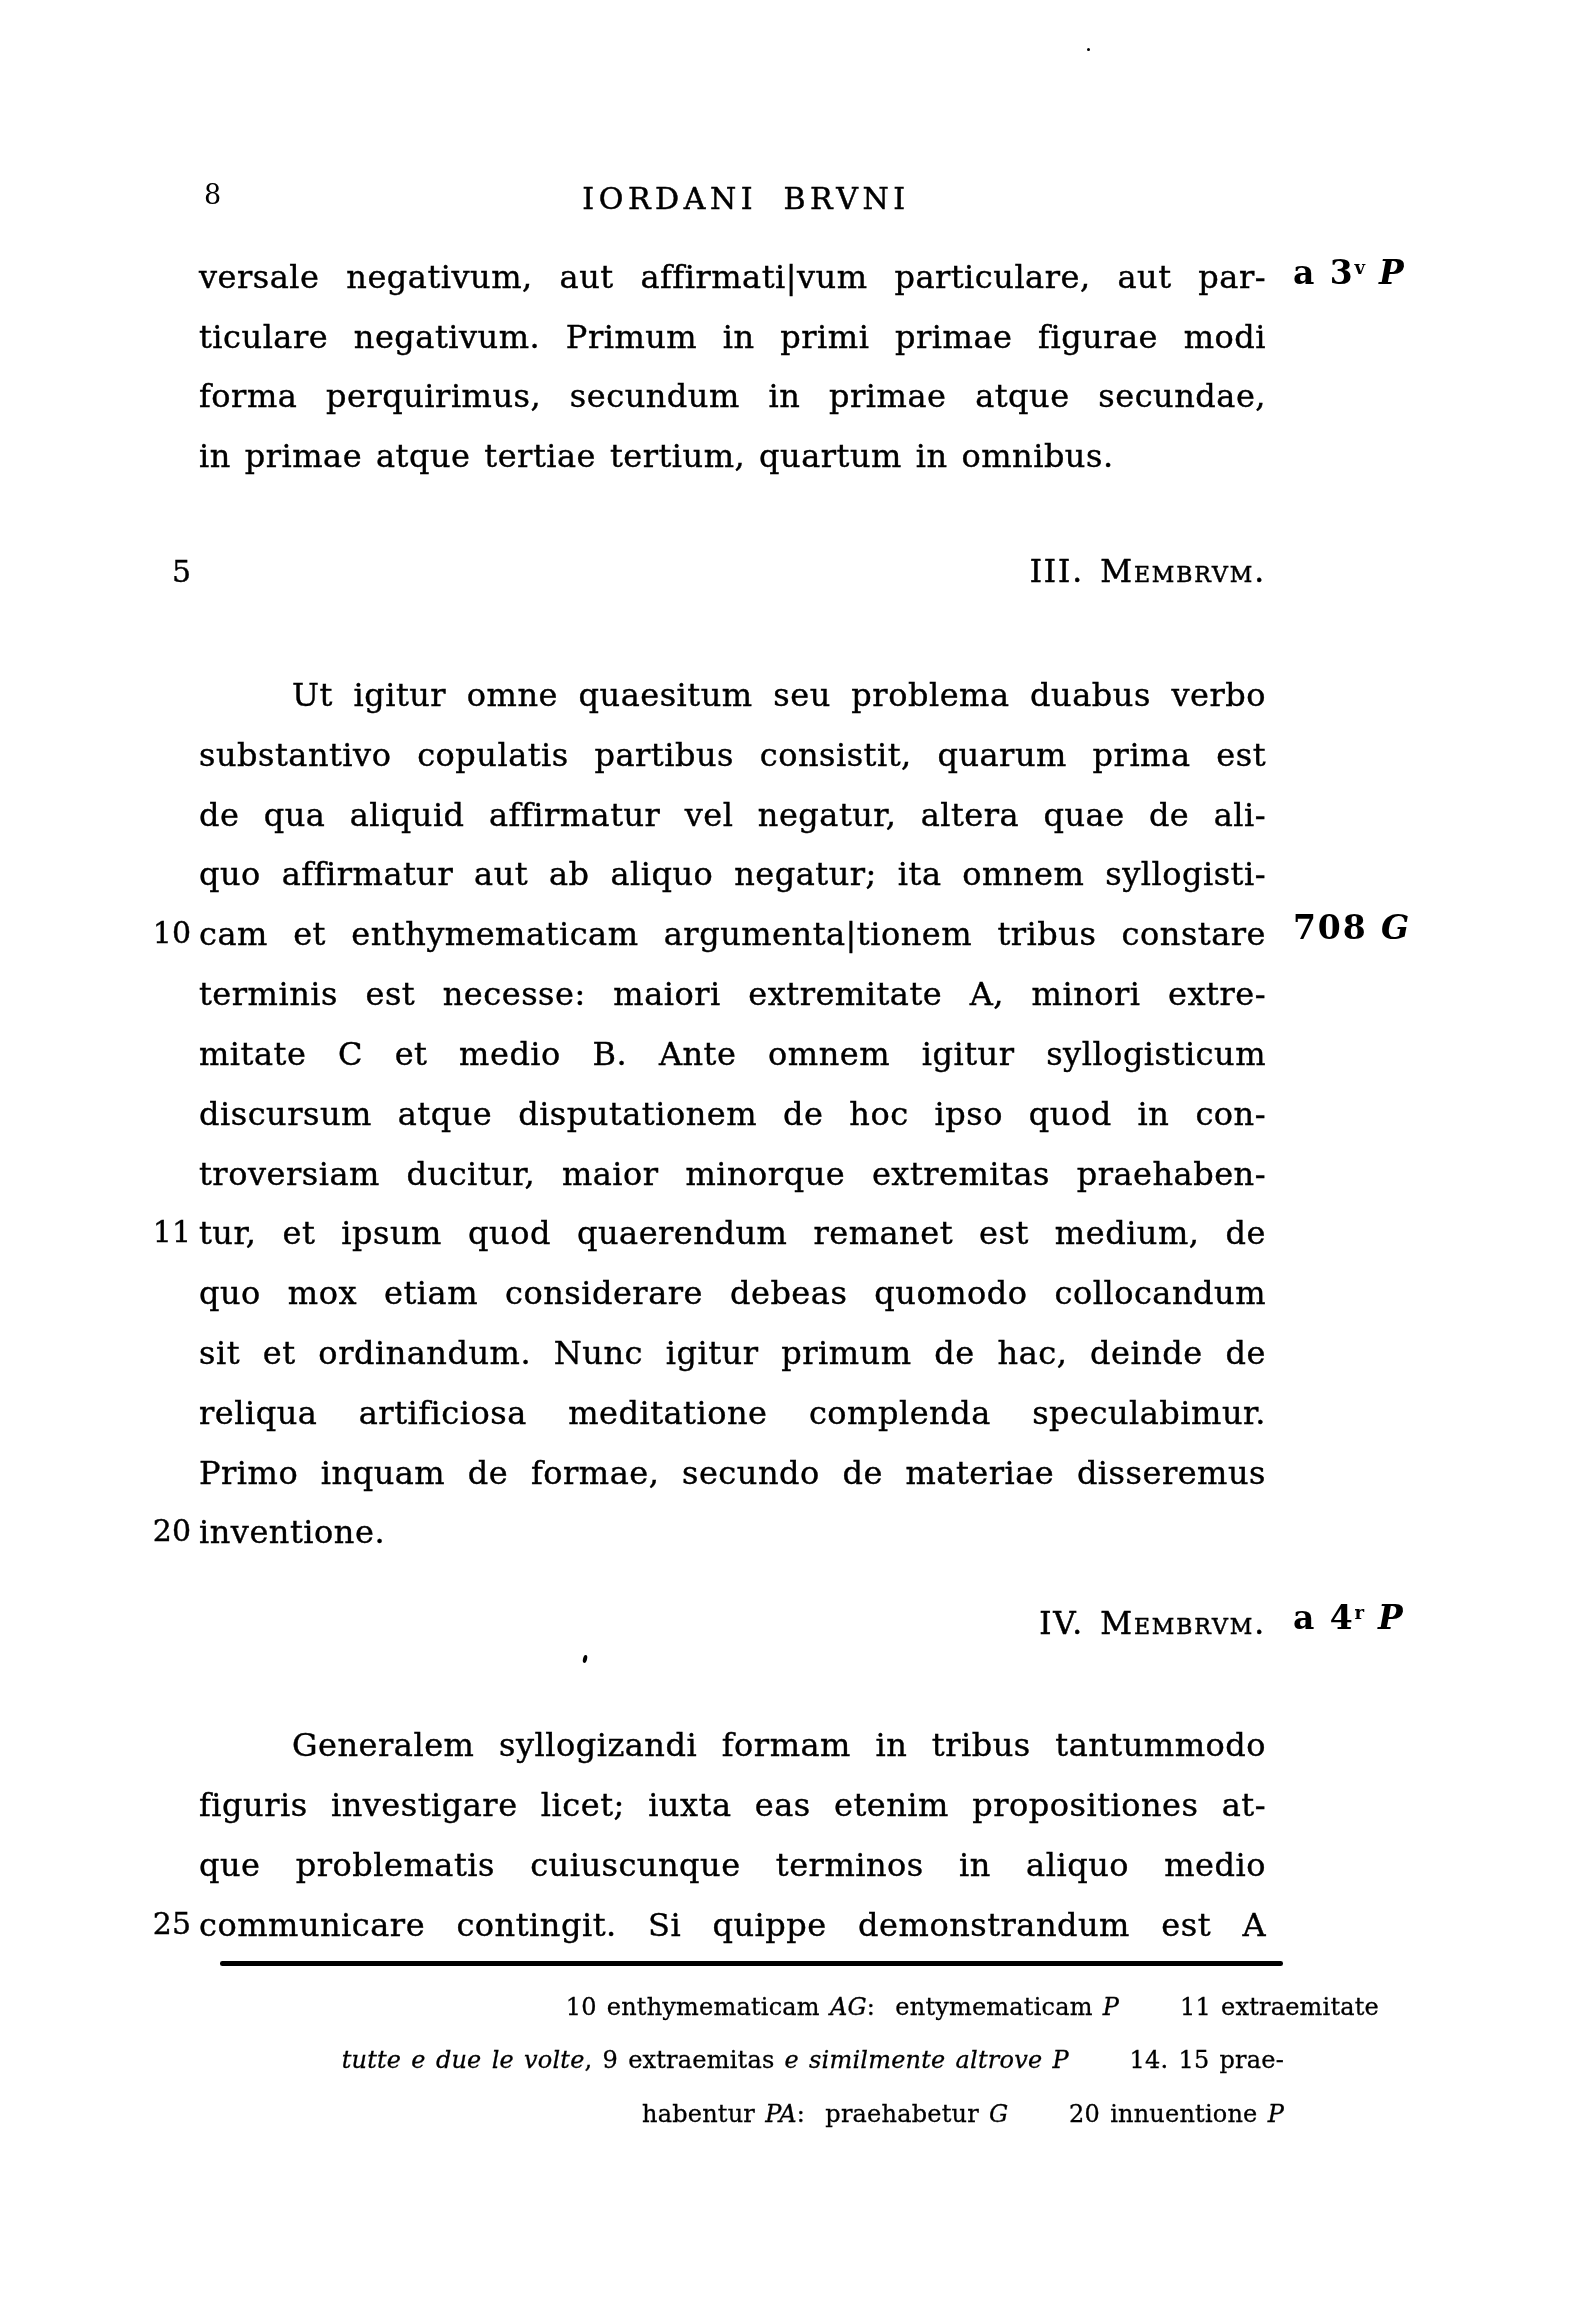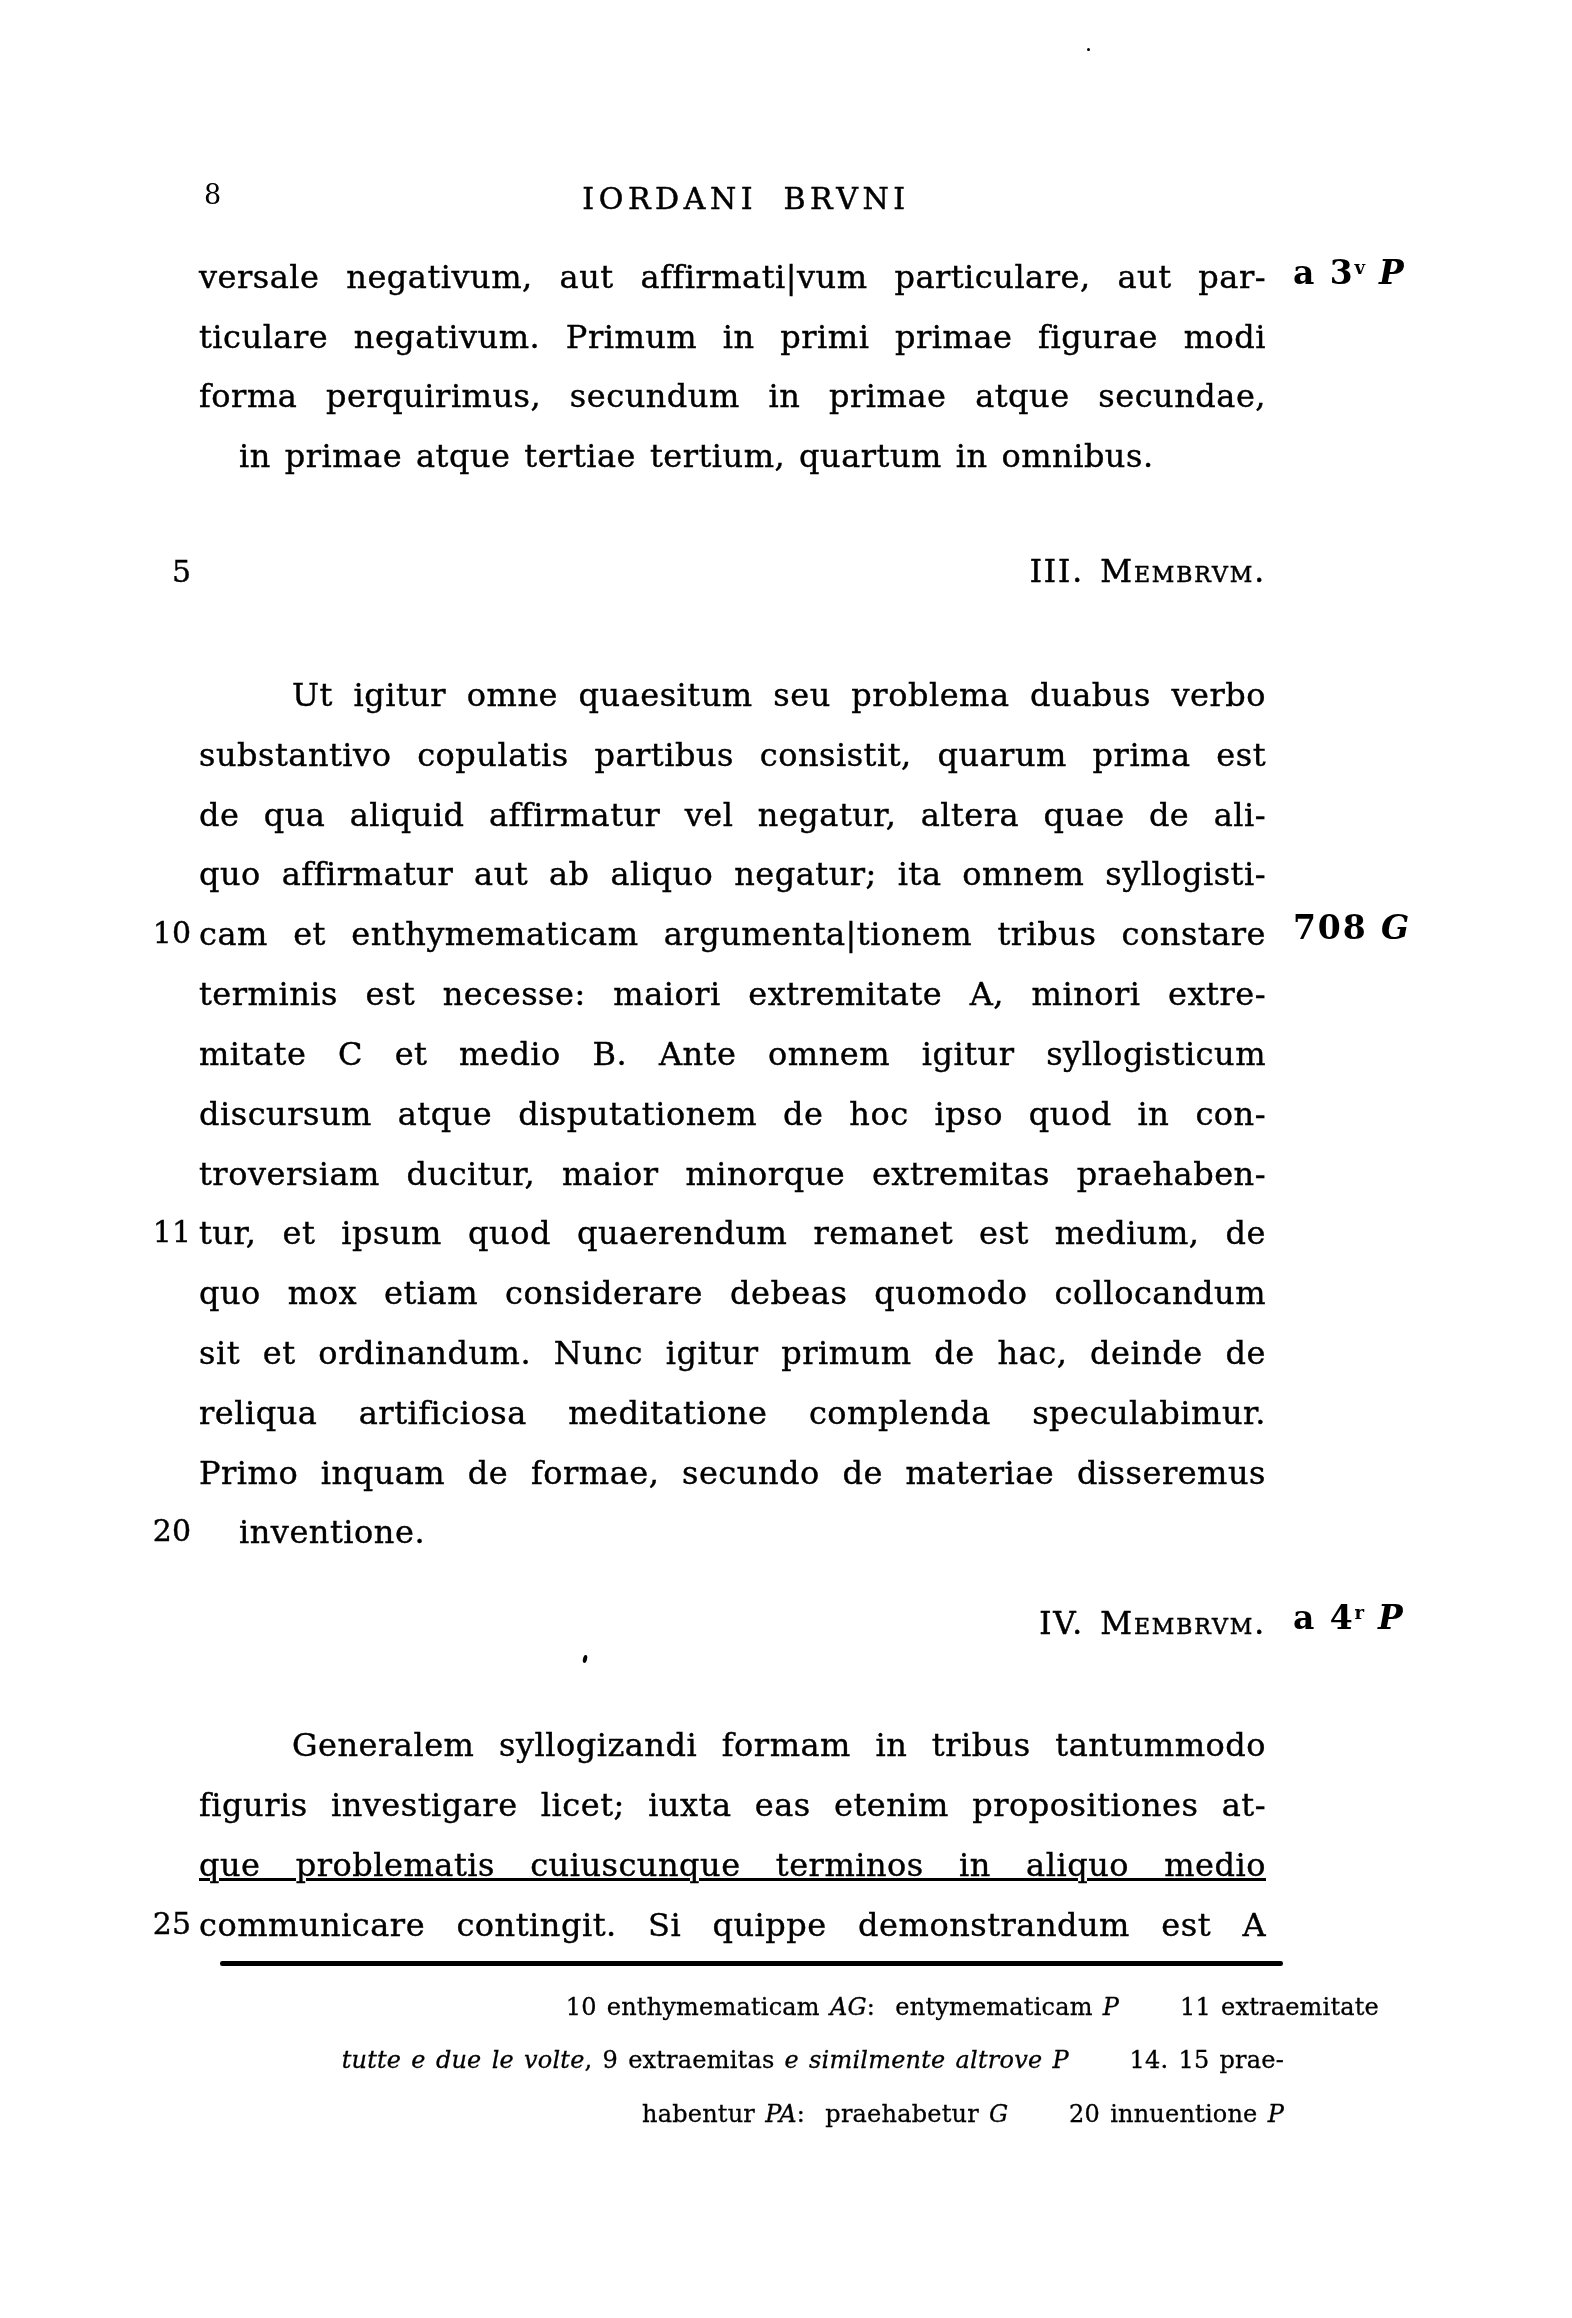--- a/index.html
+++ b/index.html
@@ -25,21 +25,21 @@
     -webkit-text-stroke:0.5px #000;
   }
   .bodyline{
     left:199px;width:1067px;
     font-size:32px;line-height:1.08;
     letter-spacing:0.5px;word-spacing:3.2px;
     text-align:justify;text-align-last:justify;
     white-space:nowrap;
     -webkit-text-stroke:0.4px #000;
   }
-  .bodyline.nojust{text-align:left;text-align-last:auto;margin-left:40px;}
+  .bodyline.nojust{text-align:left;text-align-last:auto;}
   .bodyline.indent{padding-left:93px;width:974px;}
   .heading{
     left:199px;width:1067px;
     text-align:right;
     font-size:31px;line-height:1;
     font-variant:small-caps;
     letter-spacing:1.9px;word-spacing:4.6px;
     -webkit-text-stroke:0.5px #000;
   }
   .linenum{
@@ -110,21 +110,21 @@
   <div class="abs bodyline" style="top:1276px;">quo mox etiam considerare debeas quomodo collocandum</div>
   <div class="abs bodyline" style="top:1336px;">sit et ordinandum. Nunc igitur primum de hac, deinde de</div>
   <div class="abs bodyline" style="top:1396px;">reliqua artificiosa meditatione complenda speculabimur.</div>
   <div class="abs bodyline" style="top:1456px;">Primo inquam de formae, secundo de materiae disseremus</div>
   <div class="abs bodyline nojust" style="top:1515px;">inventione.</div>
 
   <div class="abs heading" style="top:1608px;">IV. Membrvm.</div>
 
   <div class="abs bodyline indent" style="top:1728px;">Generalem syllogizandi formam in tribus tantummodo</div>
   <div class="abs bodyline" style="top:1788px;">figuris investigare licet; iuxta eas etenim propositiones at-</div>
-  <div class="abs bodyline" style="top:1848px;text-decoration:underline;">que problematis cuiuscunque terminos in aliquo medio</div>
+  <div class="abs bodyline" style="top:1848px;">que problematis cuiuscunque terminos in aliquo medio</div>
   <div class="abs bodyline" style="top:1908px;">communicare contingit. Si quippe demonstrandum est A</div>
 
   <div class="abs fnrule"></div>
   <div class="abs fnline fnindent" style="top:1994px;"><span>10 enthymematicam </span><span class="it">AG</span><span>:  entymematicam </span><span class="it">P</span><span>      11 extraemitate</span></div>
   <div class="abs fnline" style="top:2047px;"><span class="it">tutte e due le volte</span><span>, 9 extraemitas </span><span class="it">e similmente altrove</span><span> </span><span class="it">P</span><span>      14. 15 prae-</span></div>
   <div class="abs fnline" style="top:2101px;"><span>habentur </span><span class="it">PA</span><span>:  praehabetur </span><span class="it">G</span><span>      20 innuentione </span><span class="it">P</span></div>
 
   <div class="abs speck" style="left:1087px;top:48px;width:3.2px;height:3.2px;"></div>
   <div class="abs speck" style="left:583px;top:1655px;width:4.2px;height:8.3px;transform:rotate(14deg);"></div>
 

